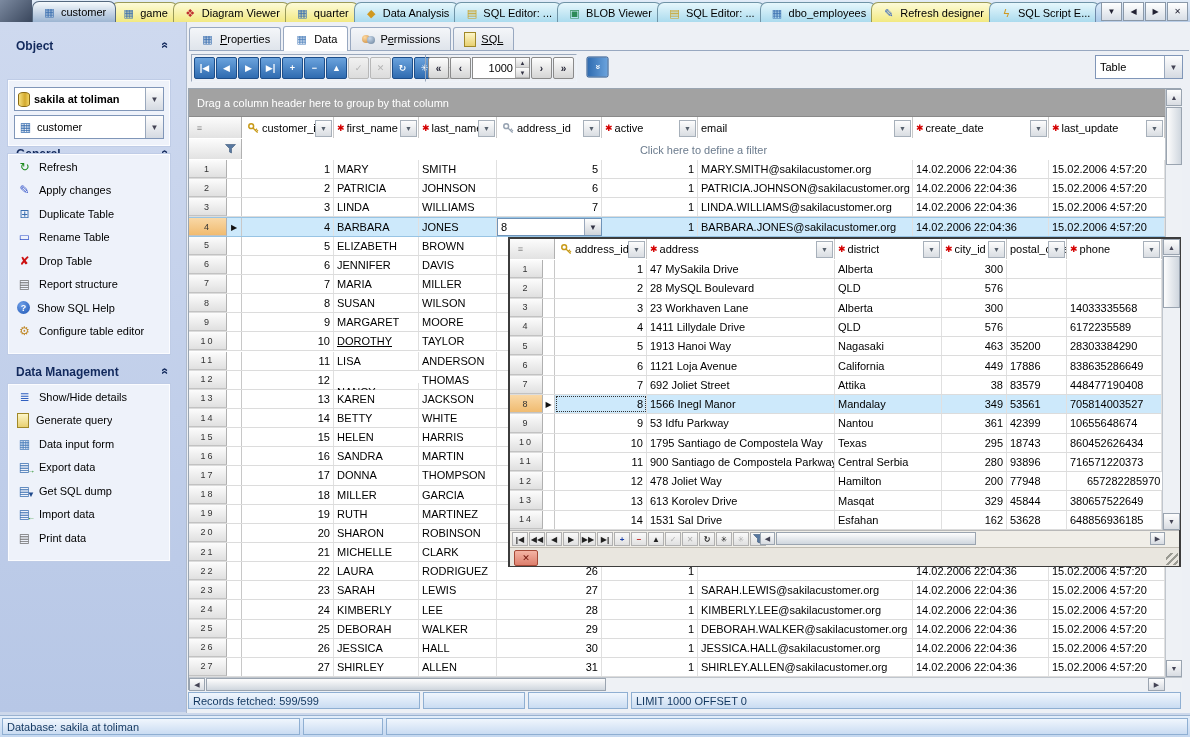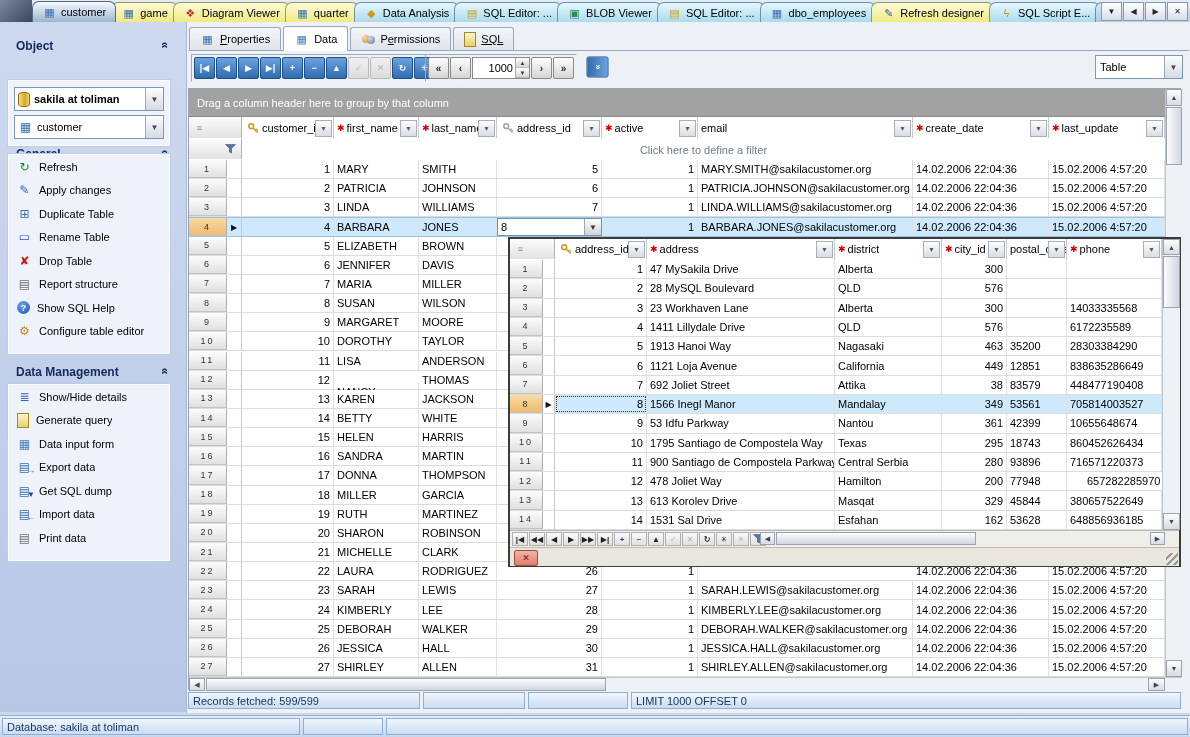--- a/index.html
+++ b/index.html
@@ -556,21 +556,21 @@
           <div class="gcell r" style="left: 308px; width: 105px;"></div>
           <div class="gcell r" style="left: 413px; width: 96px;"></div>
           <div class="gcell" style="left: 509px; width: 215px;"></div>
           <div class="gcell" style="left: 724px; width: 136px;"></div>
           <div class="gcell" style="left: 860px; width: 116px;"></div>
         </div>
         <div class="grow" style="left: 0px; top: 243.35px;">
           <div class="gnum" style="left: 0px; width: 38px;">10</div>
           <div class="gmark" style="left: 38px; width: 15px;"></div>
           <div class="gcell r" style="left: 53px; width: 92px;">10</div>
-          <div class="gcell" style="left: 145px; width: 85px;">DOROTHY</div>
+          <div class="gcell" style="left: 145px; width: 85px; text-decoration: underline;">DOROTHY</div>
           <div class="gcell" style="left: 230px; width: 78px;">TAYLOR</div>
           <div class="gcell r" style="left: 308px; width: 105px;"></div>
           <div class="gcell r" style="left: 413px; width: 96px;"></div>
           <div class="gcell" style="left: 509px; width: 215px;"></div>
           <div class="gcell" style="left: 724px; width: 136px;"></div>
           <div class="gcell" style="left: 860px; width: 116px;"></div>
         </div>
         <div class="grow" style="left: 0px; top: 262.5px;">
           <div class="gnum" style="left: 0px; width: 38px;">11</div>
           <div class="gmark" style="left: 38px; width: 15px;"></div>
@@ -891,21 +891,21 @@
           <div class="gcell" style="left: 497px; width: 60px;">35200</div>
           <div class="gcell" style="left: 557px; width: 95px;">28303384290</div>
         </div>
         <div class="prow" style="left: 0px; top: 117.425px;">
           <div class="gnum" style="left: 0px; width: 33px;">6</div>
           <div class="gmark" style="left: 33px; width: 12px;"></div>
           <div class="gcell r" style="left: 45px; width: 92px;">6</div>
           <div class="gcell" style="left: 137px; width: 188px;">1121 Loja Avenue</div>
           <div class="gcell" style="left: 325px; width: 107px;">California</div>
           <div class="gcell r" style="left: 432px; width: 65px;">449</div>
-          <div class="gcell" style="left: 497px; width: 60px;">12851</div>
+          <div class="gcell" style="left: 497px; width: 60px;">17886</div>
           <div class="gcell" style="left: 557px; width: 95px;">838635286649</div>
         </div>
         <div class="prow" style="left: 0px; top: 136.71px;">
           <div class="gnum" style="left: 0px; width: 33px;">7</div>
           <div class="gmark" style="left: 33px; width: 12px;"></div>
           <div class="gcell r" style="left: 45px; width: 92px;">7</div>
           <div class="gcell" style="left: 137px; width: 188px;">692 Joliet Street</div>
           <div class="gcell" style="left: 325px; width: 107px;">Attika</div>
           <div class="gcell r" style="left: 432px; width: 65px;">38</div>
           <div class="gcell" style="left: 497px; width: 60px;">83579</div>

